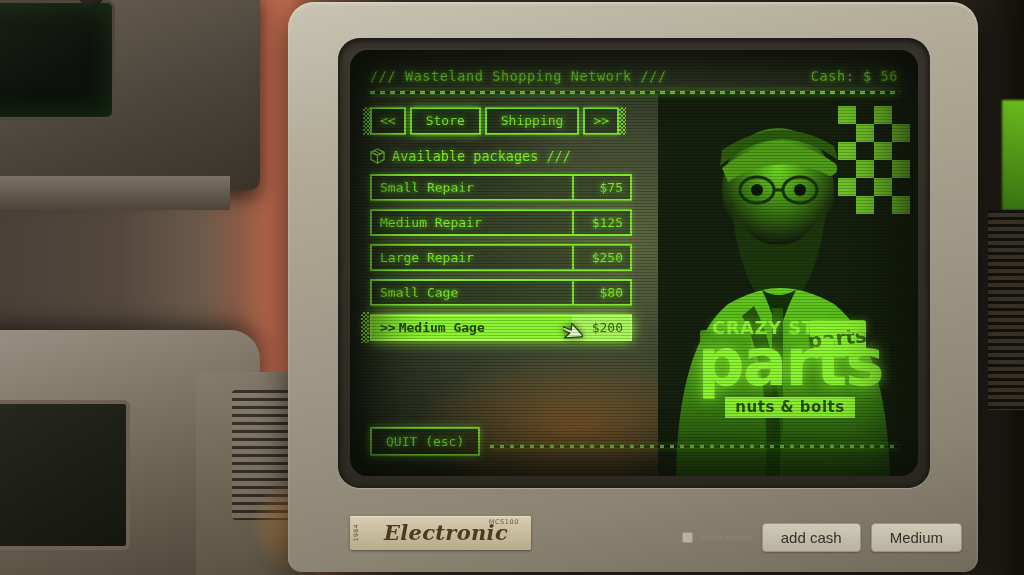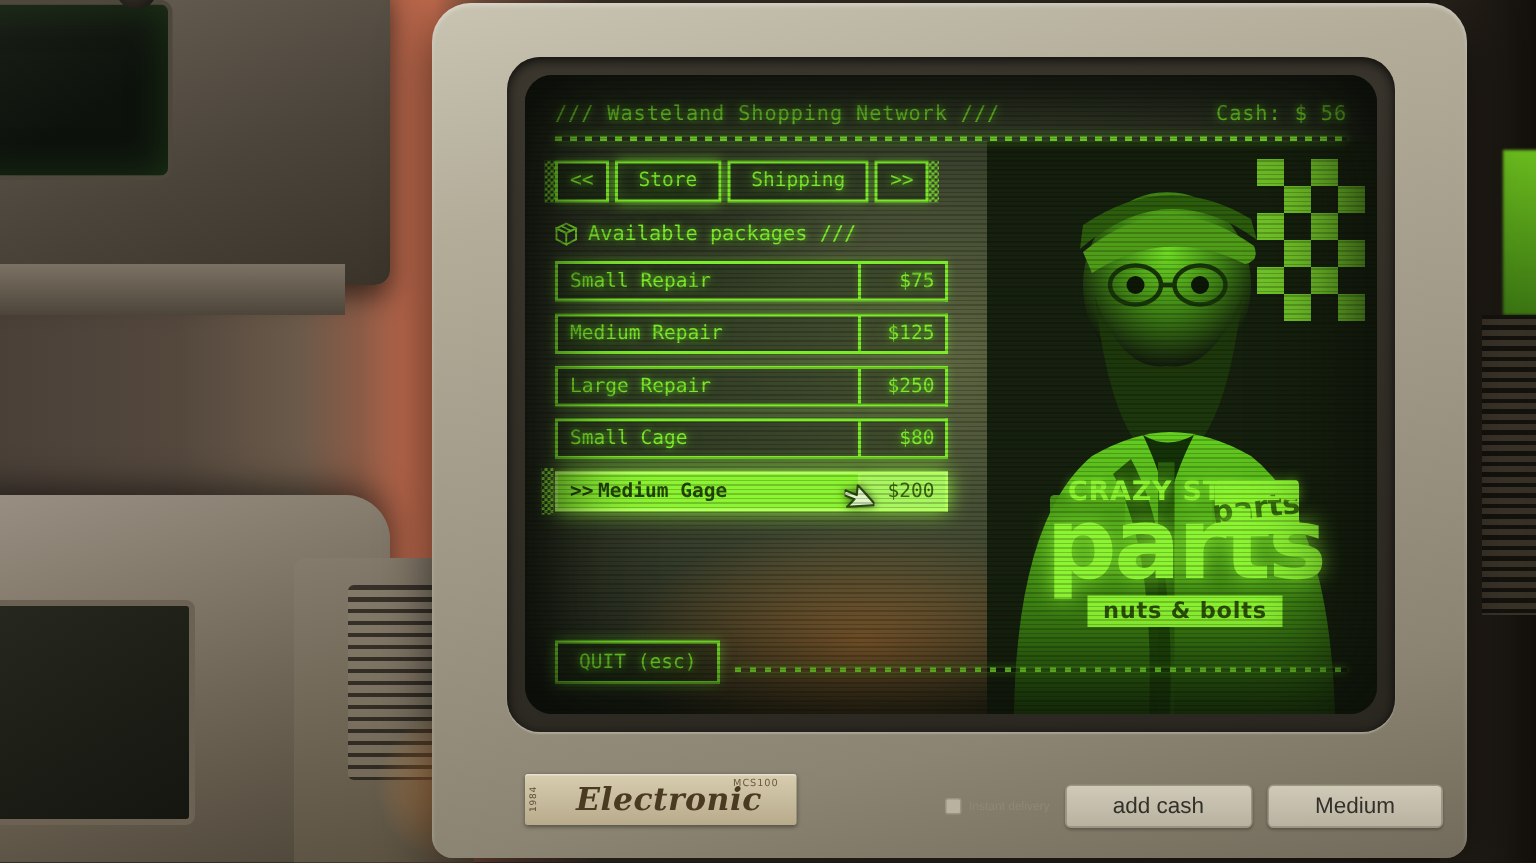--- a/index.html
+++ b/index.html
@@ -462,21 +462,21 @@
   #id-checkbox {
     width: 11px; height: 11px;
     background: #b9b2a0;
     border: 1px solid #9a937f;
     border-radius: 2px;
   }
   .dev-btn {
     background: linear-gradient(180deg, #cfc9b7, #b9b2a0);
     border: 1px solid #9b9480;
     border-radius: 4px;
-    padding: 5px 31px;
+    padding: 5px 18px;
     font-size: 15px;
     color: #33302a;
     white-space: nowrap;
     box-shadow: 0 1px 2px rgba(0,0,0,.25);
   }
 </style>
 </head>
 <body>
 
 <div id="scene">

